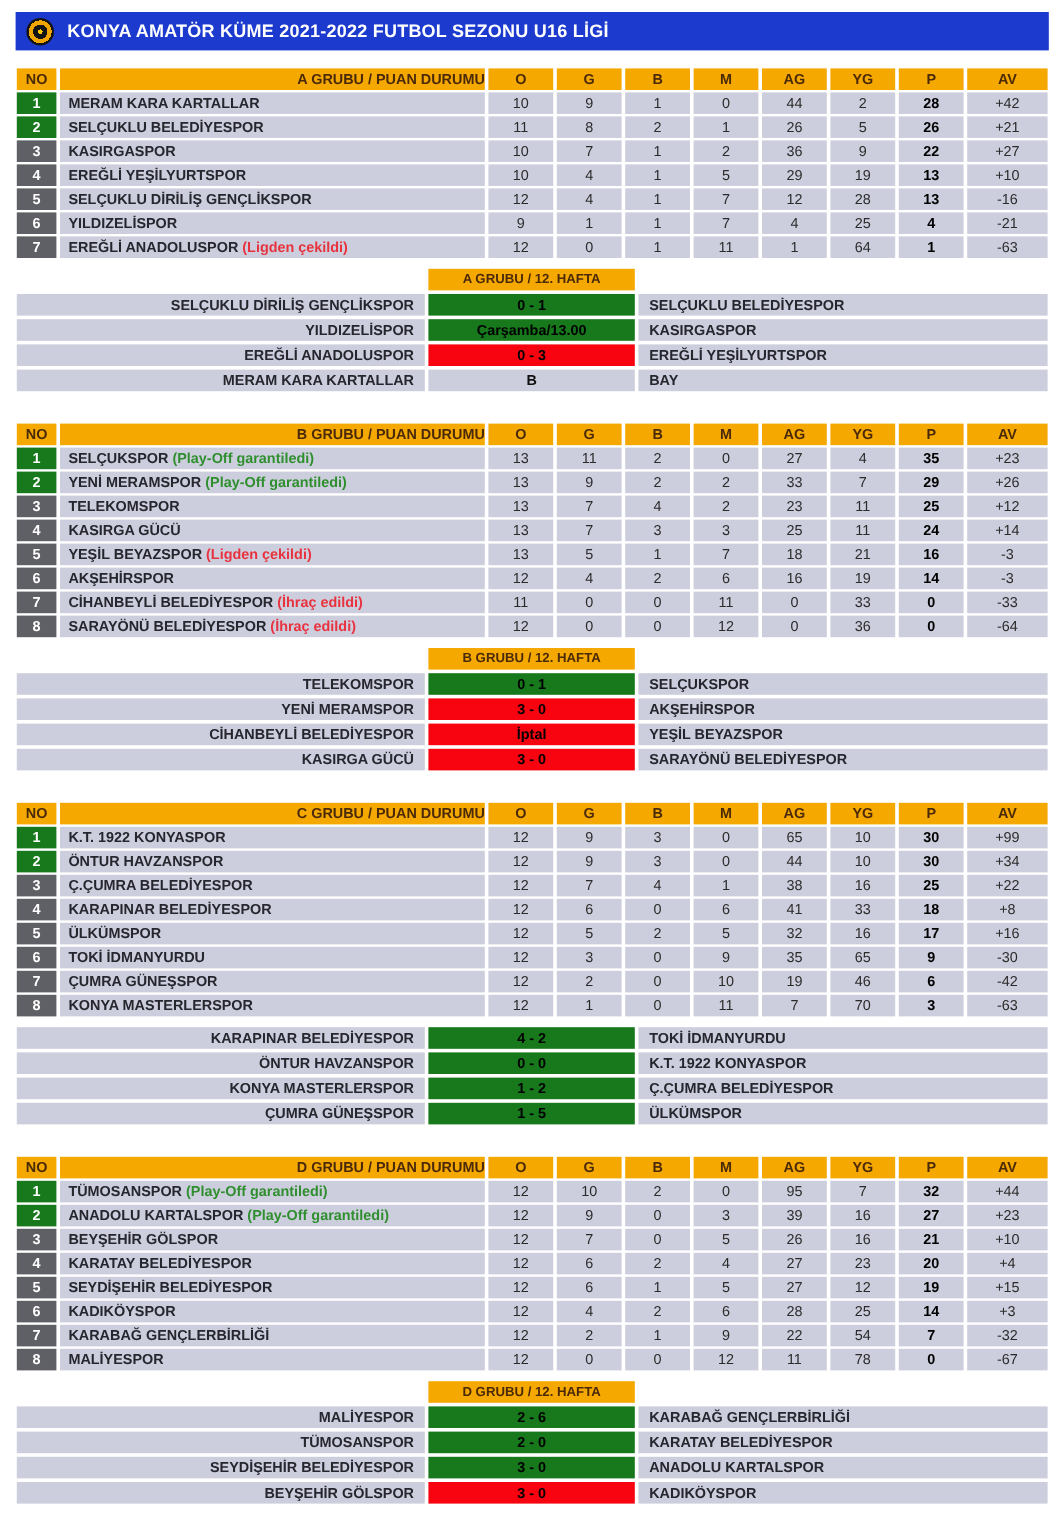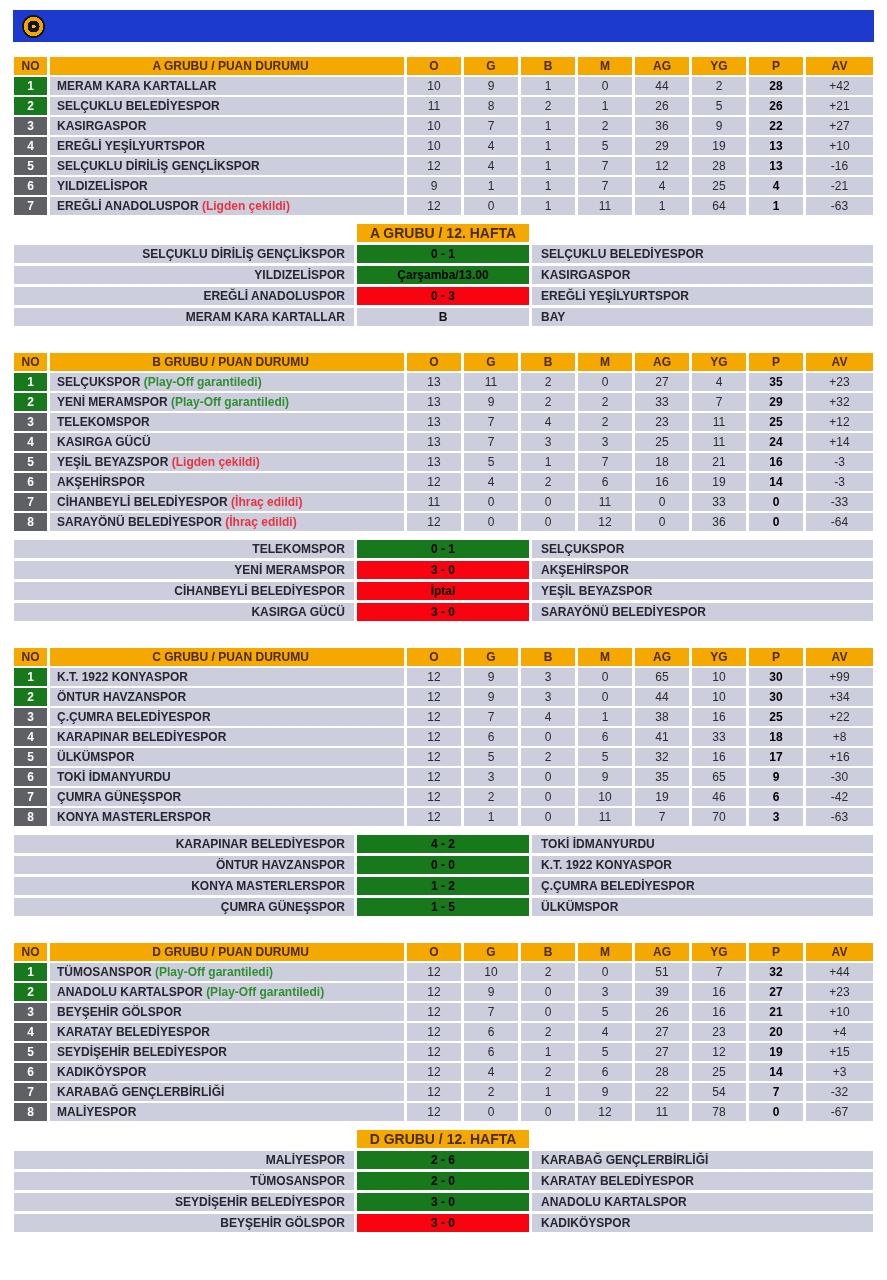--- a/index.html
+++ b/index.html
@@ -56,21 +56,21 @@
     font-size:12px;
     padding:0;
     overflow:hidden;white-space:nowrap;
   }
   .standings th{
     background:var(--header-orange);
     color:var(--header-text);
     font-weight:bold;
     text-align:center;
   }
-  .standings th.team-h{text-align:center;padding-left:7px;}
+  .standings th.team-h{text-align:right;padding-left:7px;}
   .standings td.no{
     color:#ffffff;font-weight:bold;text-align:center;
   }
   .standings td.no.green{background:var(--rank-green);}
   .standings td.no.gray{background:var(--rank-gray);}
   .standings td.team{
     background:var(--row-bg);
     color:var(--team-text);
     font-weight:bold;
     text-align:left;padding-left:7px;
@@ -93,21 +93,21 @@
   .fixtures td{
     height:18px;line-height:18px;
     font-size:12px;
     padding:0;
     overflow:hidden;white-space:nowrap;
   }
   .fixtures td.f-blank{background:transparent;}
   .fixtures td.f-head{
     background:var(--header-orange);
     color:var(--header-text);
-    font-weight:bold;font-size:14px;
+    font-weight:bold;font-size:11px;
     text-align:center;
   }
   .fixtures td.f-home{
     background:var(--row-bg);
     color:var(--team-text);font-weight:bold;
     text-align:right;padding-right:9px;
   }
   .fixtures td.f-away{
     background:var(--row-bg);
     color:var(--team-text);font-weight:bold;
@@ -118,20 +118,21 @@
   }
   .fixtures td.f-score.green{background:var(--score-green);}
   .fixtures td.f-score.red{background:var(--score-red);}
   .fixtures td.f-score.neutral{background:var(--row-bg);color:#111;}
 </style>
 </head>
 <body>
 
 <header class="banner">
   <span class="logo"></span>
+  <h1>KONYA AMATÖR KÜME 2021-2022 FUTBOL SEZONU U16 LİGİ</h1>
 </header>
 
 <div id="groups-root">
   <section class="group-section">
     <table class="standings">
       <colgroup>
         <col class="c-no">
           <col class="c-team">
         <col class="c-stat">
           <col class="c-stat">
@@ -323,21 +324,21 @@
           <tr>
             <td class="no green">2</td>
             <td class="team"><span class="team-name">YENİ MERAMSPOR</span> <span class="note green">(Play-Off garantiledi)</span></td>
             <td class="stat">13</td>
             <td class="stat">9</td>
             <td class="stat">2</td>
             <td class="stat">2</td>
             <td class="stat">33</td>
             <td class="stat">7</td>
             <td class="stat points">29</td>
-            <td class="stat">+32</td>
+            <td class="stat">+26</td>
           </tr>
           <tr>
             <td class="no gray">3</td>
             <td class="team"><span class="team-name">TELEKOMSPOR</span></td>
             <td class="stat">13</td>
             <td class="stat">7</td>
             <td class="stat">4</td>
             <td class="stat">2</td>
             <td class="stat">23</td>
             <td class="stat">11</td>
@@ -406,20 +407,25 @@
           </tr>
         </tbody>
     </table>
     <table class="fixtures">
       <colgroup>
           <col class="f-left">
           <col class="f-mid">
           <col class="f-right">
         </colgroup>
       <tbody>
+        <tr>
+          <td class="f-blank"></td>
+          <td class="f-head">B GRUBU / 12. HAFTA</td>
+          <td class="f-blank"></td>
+        </tr>
       <tr>
             <td class="f-home">TELEKOMSPOR</td>
             <td class="f-score green">0 - 1</td>
             <td class="f-away">SELÇUKSPOR</td>
           </tr>
           <tr>
             <td class="f-home">YENİ MERAMSPOR</td>
             <td class="f-score red">3 - 0</td>
             <td class="f-away">AKŞEHİRSPOR</td>
           </tr>
@@ -624,21 +630,21 @@
           </tr>
       </thead>
       <tbody>
           <tr>
             <td class="no green">1</td>
             <td class="team"><span class="team-name">TÜMOSANSPOR</span> <span class="note green">(Play-Off garantiledi)</span></td>
             <td class="stat">12</td>
             <td class="stat">10</td>
             <td class="stat">2</td>
             <td class="stat">0</td>
-            <td class="stat">51</td>
+            <td class="stat">95</td>
             <td class="stat">7</td>
             <td class="stat points">32</td>
             <td class="stat">+44</td>
           </tr>
           <tr>
             <td class="no green">2</td>
             <td class="team"><span class="team-name">ANADOLU KARTALSPOR</span> <span class="note green">(Play-Off garantiledi)</span></td>
             <td class="stat">12</td>
             <td class="stat">9</td>
             <td class="stat">0</td>

